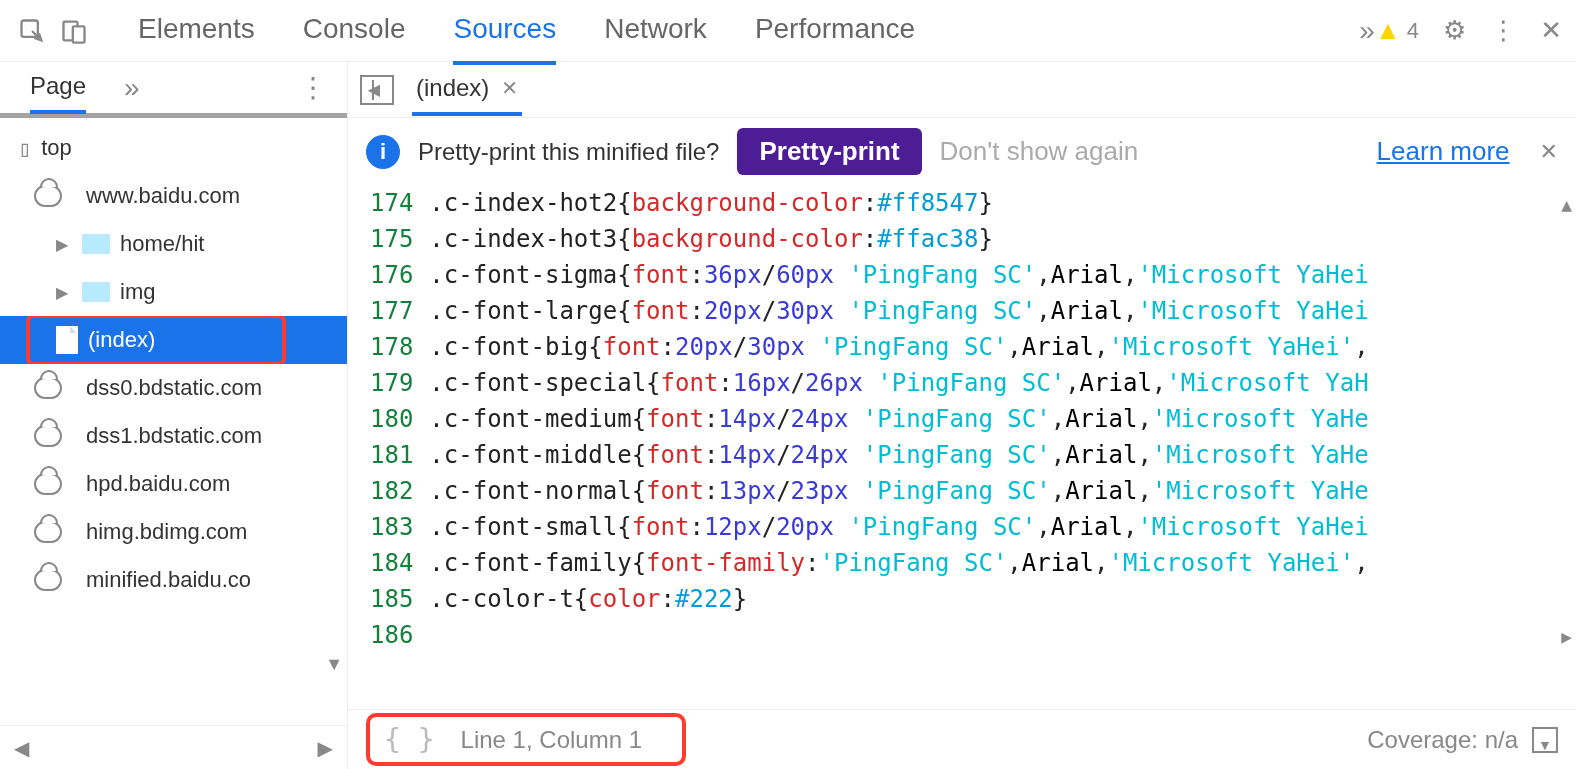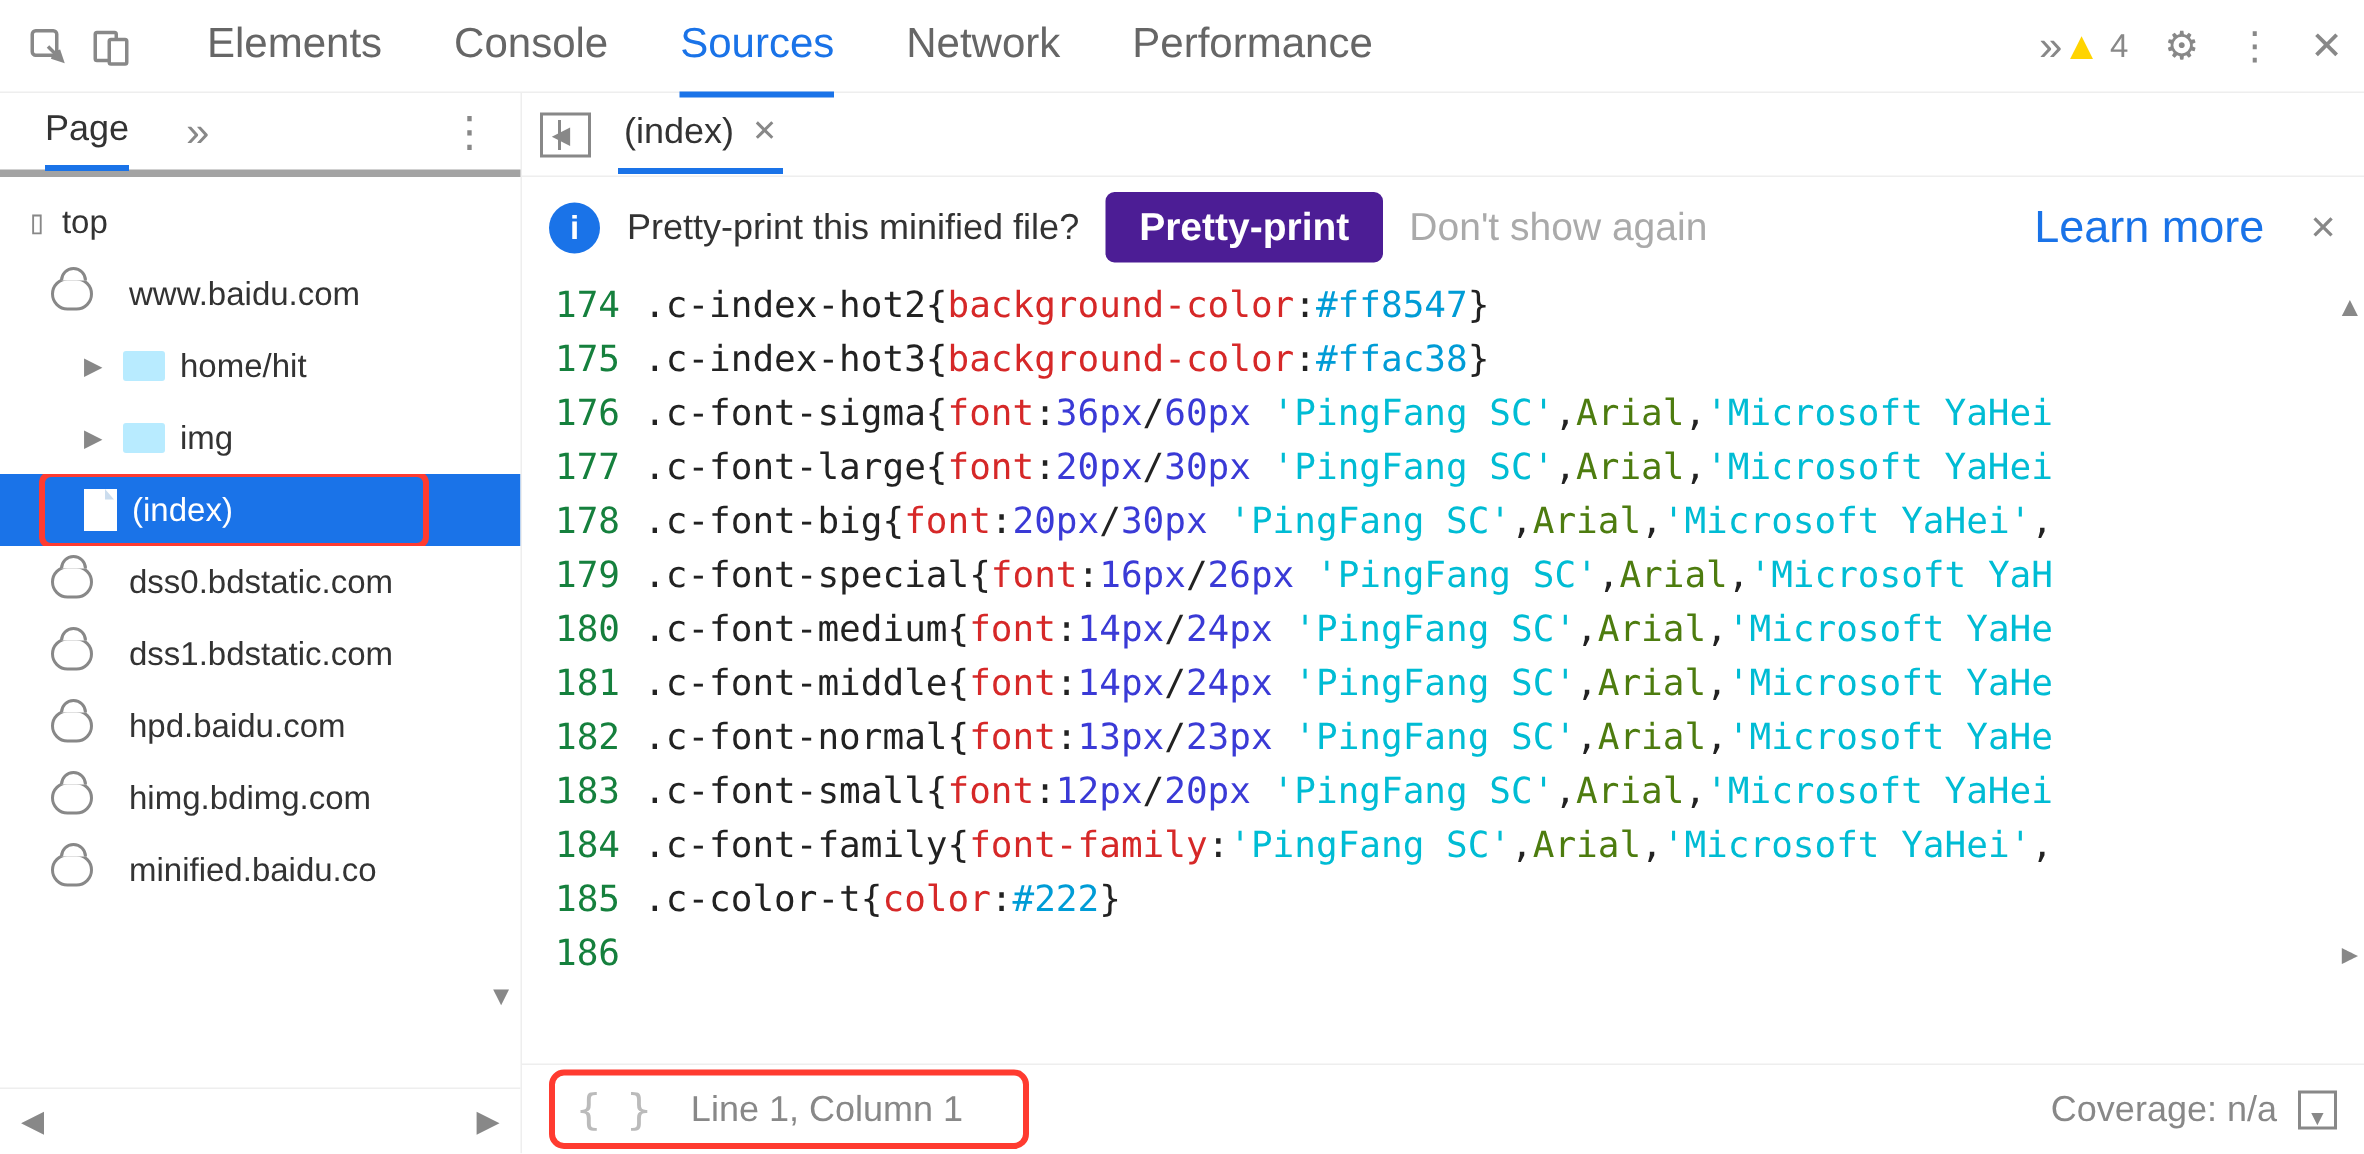--- a/index.html
+++ b/index.html
@@ -61,32 +61,32 @@
 .nav-box { width: 34px; height: 30px; border: 2px solid #888; display:flex; align-items:center; justify-content:center; position: relative; }
 .nav-box::before { content:""; position:absolute; left:10px; top:3px; bottom:3px; width:2px; background:#888;}
 .nav-arrow { margin-left: -6px; color: #888; font-size: 16px; }
 .ed-tab { color: #333; font-size: 24px; border-bottom: 4px solid #1a73e8; padding: 10px 4px; display:flex; align-items:center; gap:12px;}
 .ed-tab .x { color: #888; font-size: 20px; }
 
 .infobar { display:flex; align-items:center; gap:18px; padding: 10px 18px; font-size: 24px; }
 .info-icon { width:34px; height:34px; border-radius:50%; background:#1a73e8; color:#fff; display:flex; align-items:center; justify-content:center; font-weight:bold; font-size:22px;}
 .pp-btn { background:#4c1d95; color:#fff; border:none; padding:8px 22px; border-radius:6px; font-size:26px; font-weight:600; cursor:pointer; }
 .dont-show { color:#aaa; font-size:26px; }
-.learn-more { margin-left:auto; color:#1a73e8; font-size:30px; }
+.learn-more { margin-left:auto; color:#1a73e8; text-decoration:underline; font-size:26px; }
 .info-x { color:#888; font-size:22px; margin-left:12px; }
 
 .code { flex:1; overflow:hidden; font-family: "Consolas", monospace; font-size: 24px; line-height: 36px; position: relative; display:flex; }
 .gutter { text-align:center; color:#15803d; padding: 0 16px 0 22px; user-select:none; }
 .lines { flex:1; overflow:hidden; white-space:pre; color:#222; }
 .sel { color:#222; }
 .prop { color:#d62828; }
 .num { color:#3a3ad6; }
 .hex { color:#009cd6; }
 .str { color:#00bcd4; }
-.cls { color:#4d7c0f; }
+.cls { color:#000000; }
 .scroll-up { position:absolute; right:4px; top:2px; color:#888; font-size:18px; }
 .scroll-rt { position:absolute; right:4px; bottom:54px; color:#888; font-size:18px; }
 
 .status { height: 60px; border-top: 1px solid #eee; display:flex; align-items:center; padding: 0 18px; font-size:24px; color:#888; position: relative;}
 .status-box { display:flex; align-items:center; gap:26px; border:4px solid #ff3b30; border-radius:10px; padding:6px 40px 6px 14px; }
 .braces { color:#bbb; font-size:28px; font-family:monospace; }
 .coverage { margin-left:auto; color:#888; font-size:24px; }
 .cov-box { width:26px; height:26px; border:2px solid #888; margin-left:14px; position:relative; }
 .cov-box::after { content:"▼"; position:absolute; left:4px; bottom:-2px; font-size:14px; color:#888;}
 .sidebar-overflow { position:absolute; right:4px; bottom:50px; color:#888; font-size:18px;}

